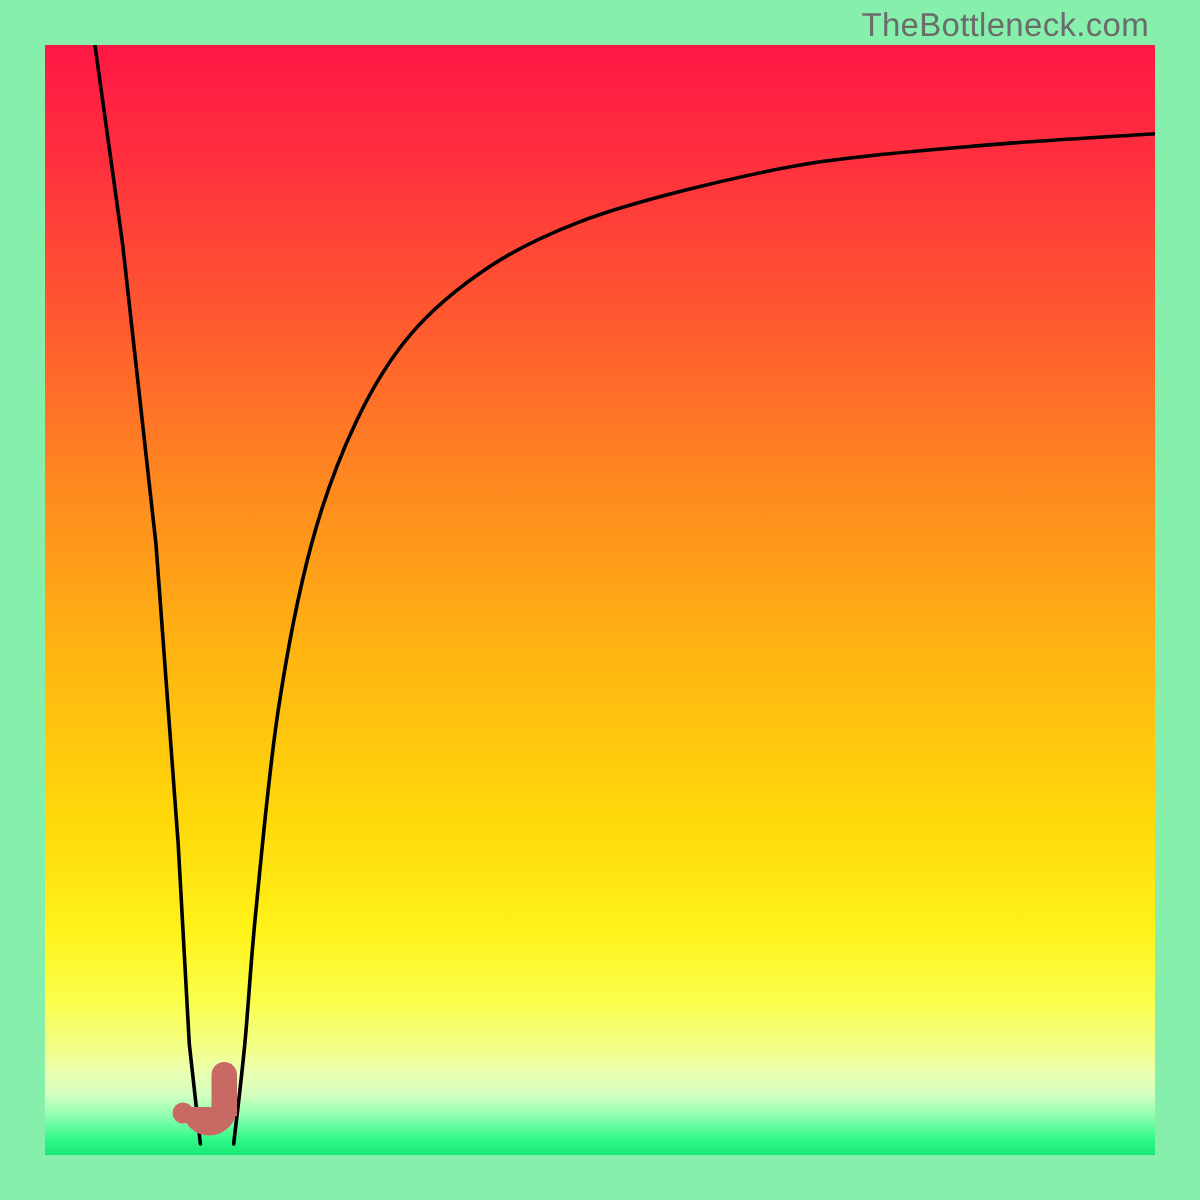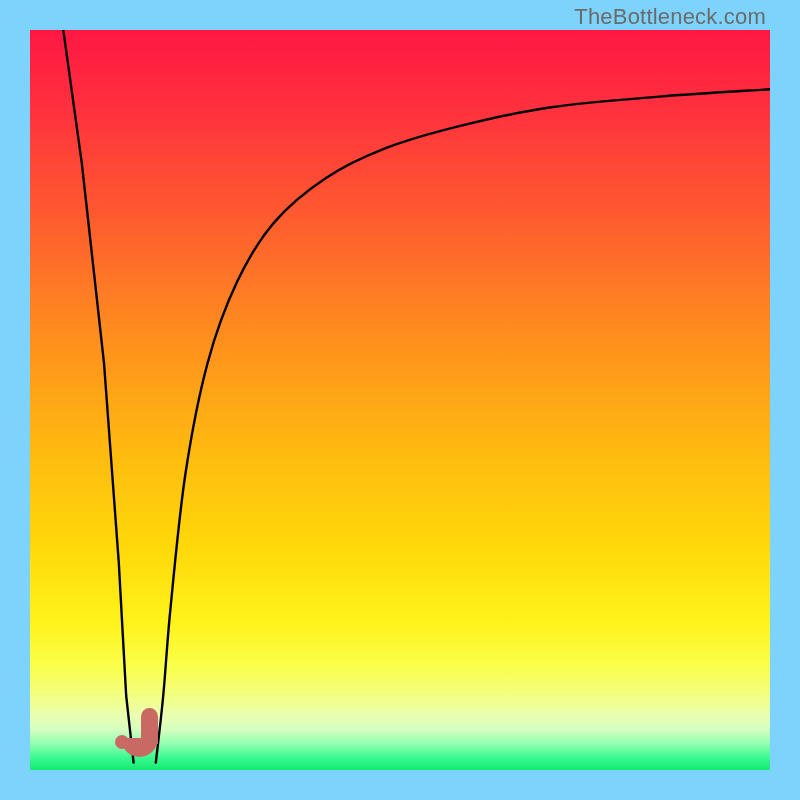--- a/index.html
+++ b/index.html
@@ -7,21 +7,21 @@
     padding: 0;
     width: 800px;
     height: 800px;
     overflow: hidden;
     background: #000;
     font-family: Arial, Helvetica, sans-serif;
   }
   .frame {
     position: absolute;
     inset: 0;
-    background: #7dd3fc;
+    background: #86efac;
   }
   .plot {
     position: absolute;
     left: 30px;
     top: 30px;
     width: 740px;
     height: 740px;
     overflow: hidden;
   }
   .gradient {

